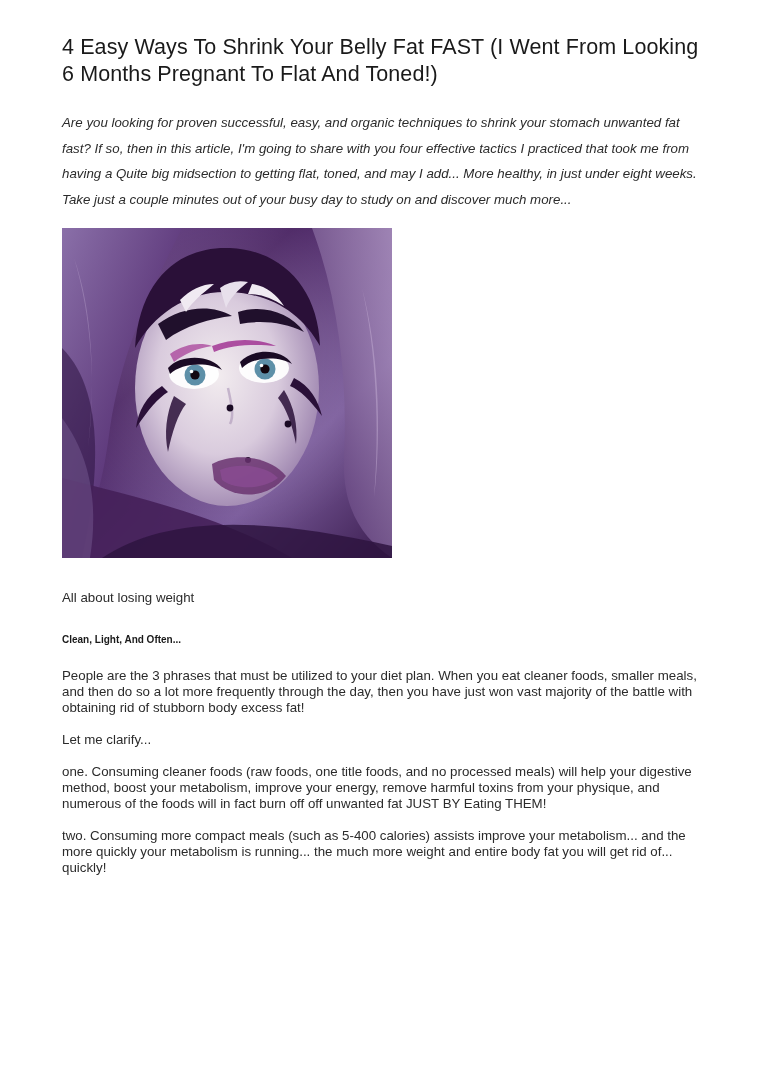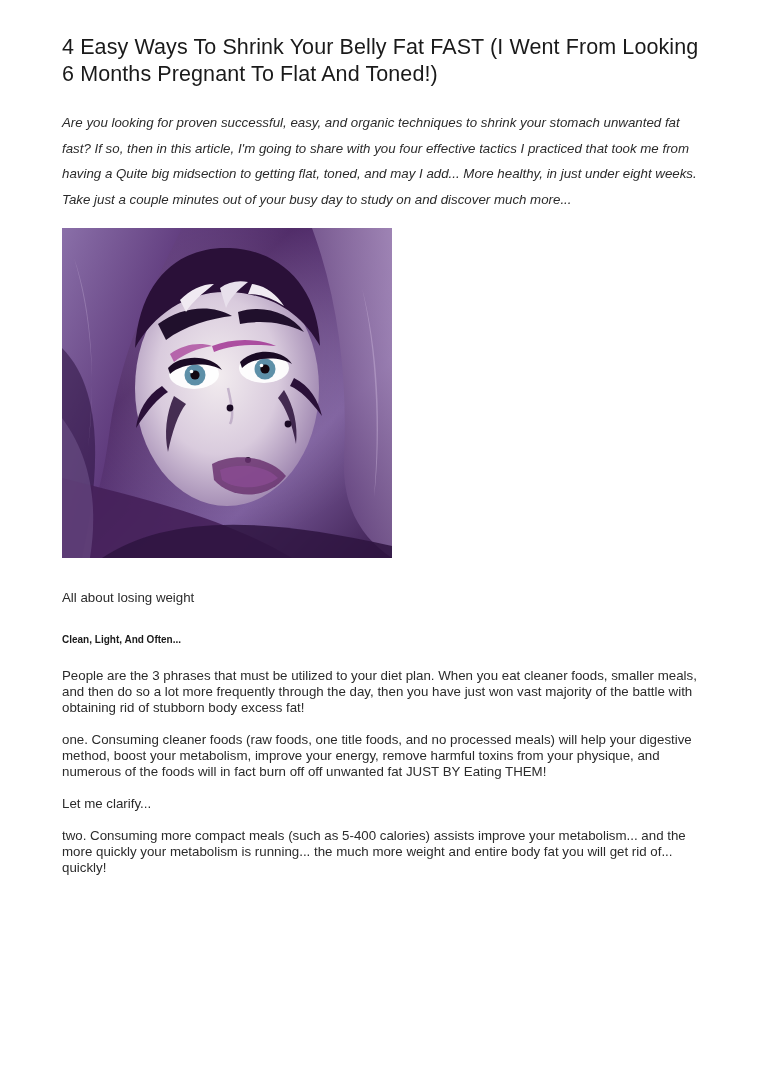--- a/index.html
+++ b/index.html
@@ -154,17 +154,17 @@
       <path d="M300,60 C316,120 320,200 312,270 C318,200 314,120 300,60 Z" fill="#c4aed4" opacity="0.5"></path>
       <path d="M12,30 C30,90 34,160 26,220 C34,150 30,80 12,30 Z" fill="#c4aed4" opacity="0.35"></path>
     </svg>
   </div>
 
   <p class="caption">All about losing weight</p>
 
   <p class="subhead">Clean, Light, And Often...</p>
 
   <p class="body-text tight">People are the 3 phrases that must be utilized to your diet plan. When you eat cleaner foods, smaller meals, and then do so a lot more frequently through the day, then you have just won vast majority of the battle with obtaining rid of stubborn body excess fat!</p>
+  <p class="body-text tight">Let me clarify...</p>
   <p class="body-text tight">one. Consuming cleaner foods (raw foods, one title foods, and no processed meals) will help your digestive method, boost your metabolism, improve your energy, remove harmful toxins from your physique, and numerous of the foods will in fact burn off off unwanted fat JUST BY Eating THEM!</p>
-  <p class="body-text tight">Let me clarify...</p>
   <p class="body-text tight">two. Consuming more compact meals (such as 5-400 calories) assists improve your metabolism... and the more quickly your metabolism is running... the much more weight and entire body fat you will get rid of... quickly!</p>
 
 </div>
 
 </body></html>

